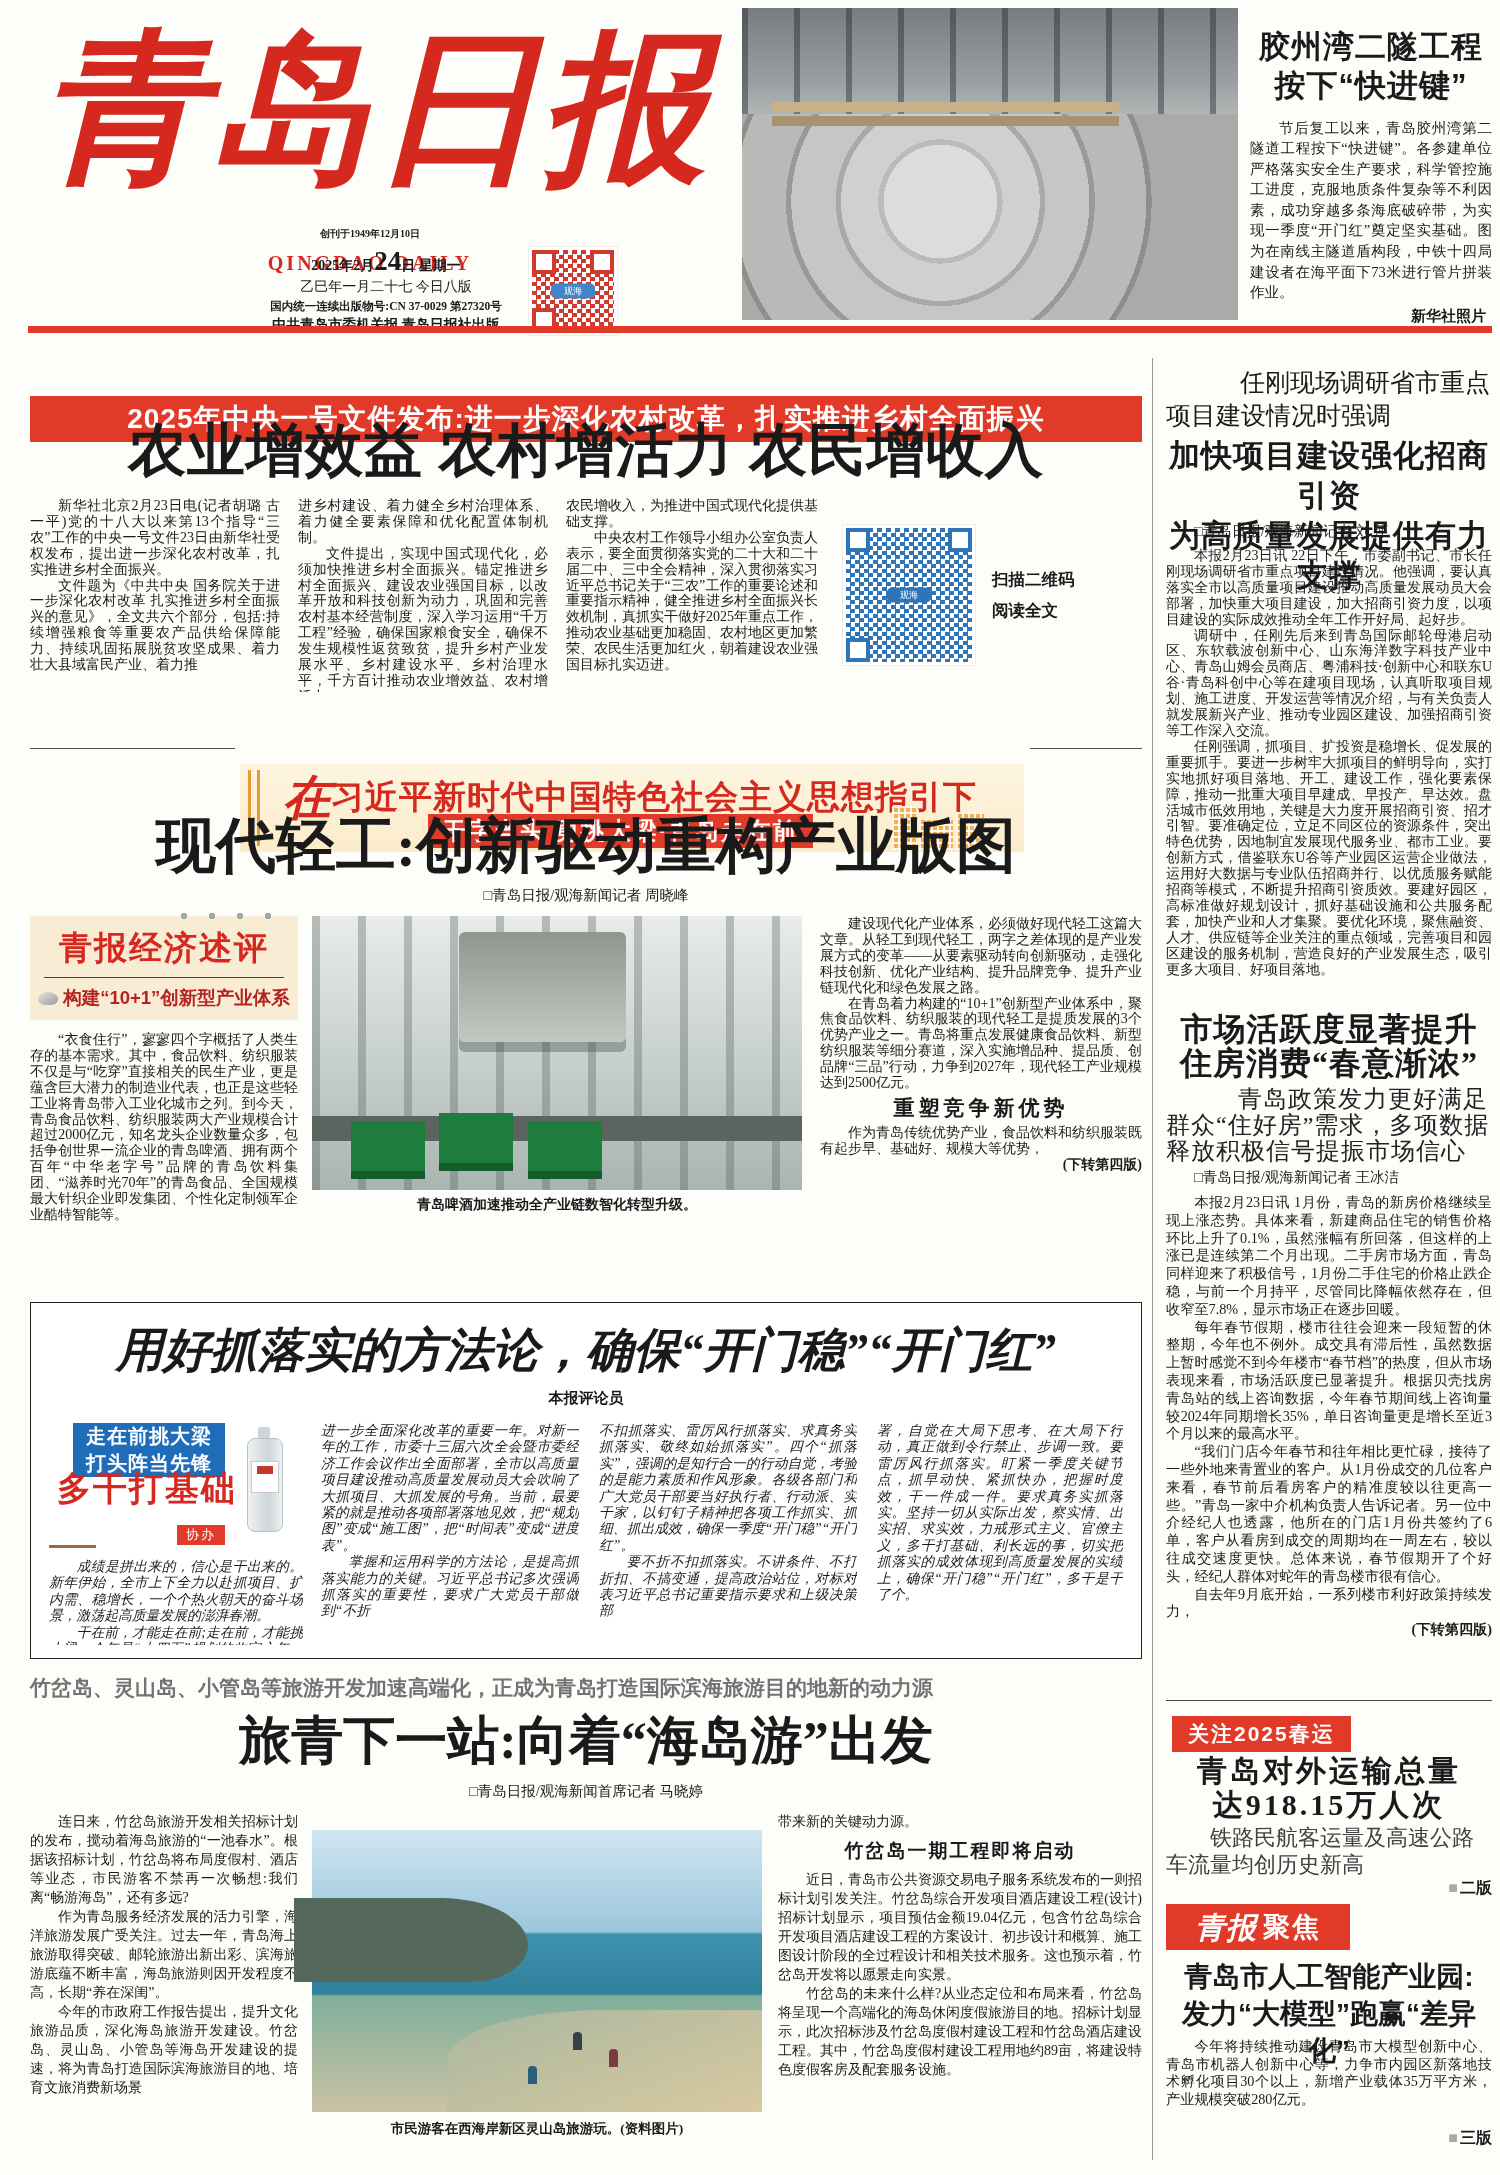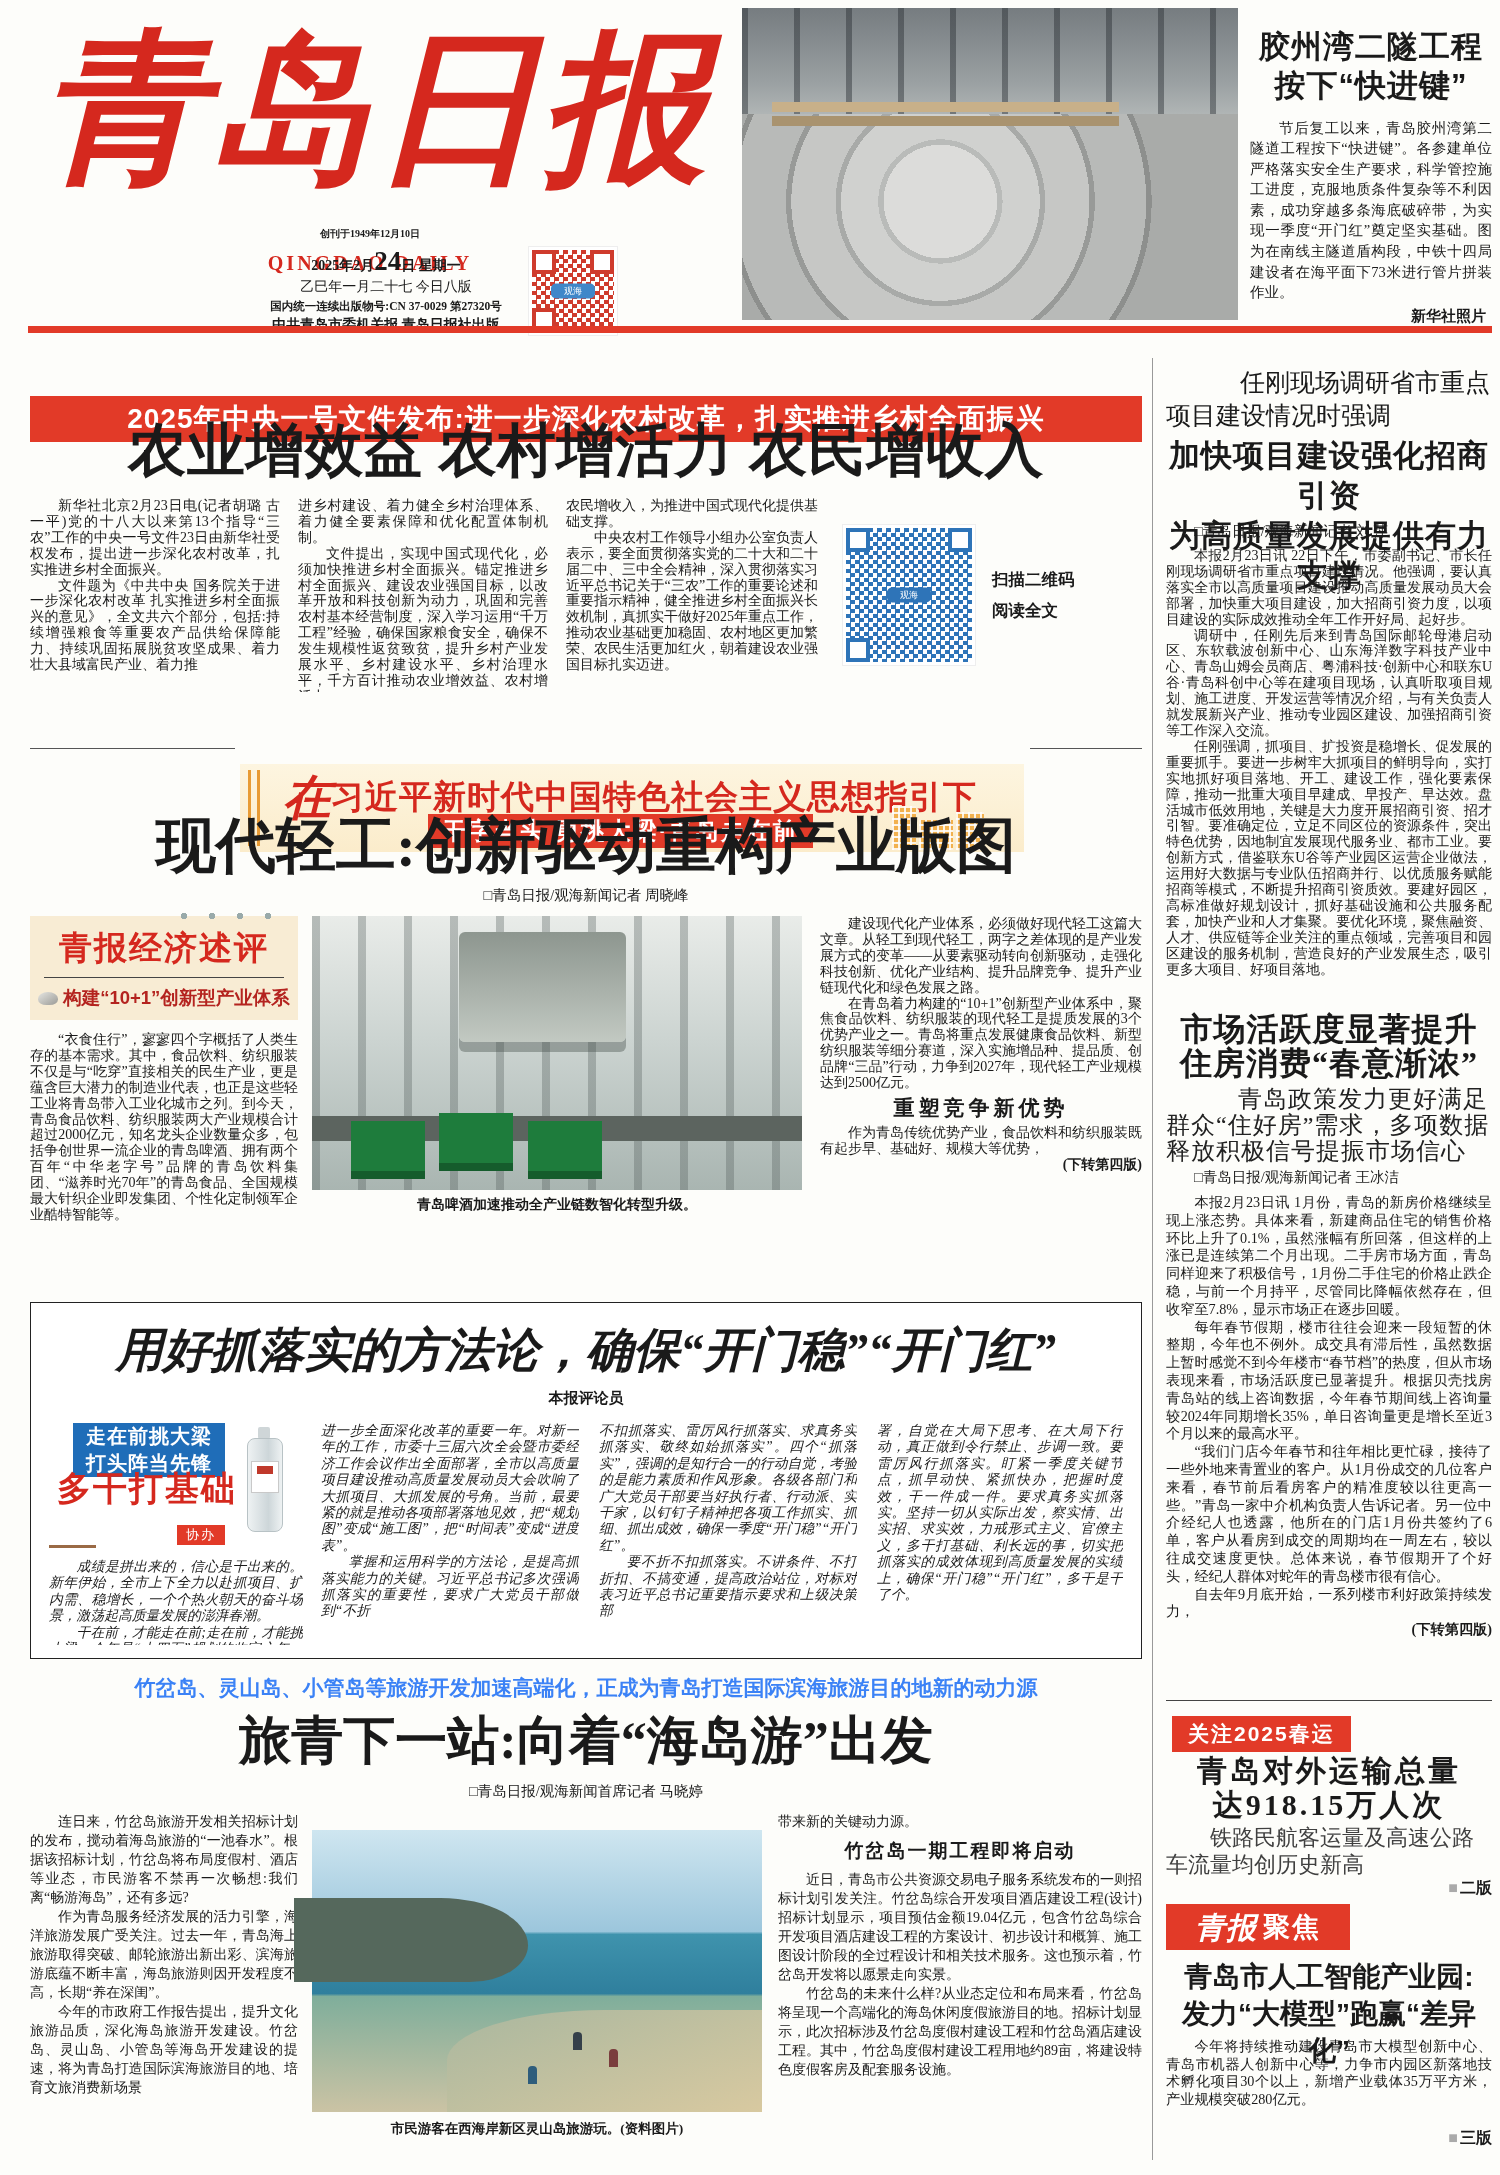--- a/index.html
+++ b/index.html
@@ -130,21 +130,21 @@
   #ed-coop{position:absolute;left:128px;top:102px;background:#e23a28;color:#fff;font-size:13px;
      padding:2px 9px;letter-spacing:2px;}
   .bottle{position:absolute;left:196px;top:4px;width:38px;height:104px;}
   .bottle .neck{position:absolute;left:13px;top:0;width:12px;height:12px;background:#cfd6d8;border-radius:2px;}
   .bottle .bod{position:absolute;left:2px;top:11px;width:34px;height:92px;background:linear-gradient(90deg,#eef2f3,#cdd6d9 60%,#eef2f3);
      border:1px solid #b8c2c5;border-radius:8px;}
   .bottle .lab{position:absolute;left:6px;top:34px;width:26px;height:30px;background:#fff;border:1px solid #c9c9c9;}
   .bottle .lab i{display:block;margin:4px auto 0;width:16px;height:8px;background:#c0392b;}
 
   
-  #is-kick{left:30px;top:1674px;width:1112px;text-align:center;color:#3b82f6;font-weight:bold;font-size:21px;}
+  #is-kick{left:30px;top:1674px;width:1112px;color:#737373;font-weight:bold;font-size:21px;}
   #is-h{left:30px;top:1706px;width:1112px;text-align:center;font-size:52px;font-weight:bold;white-space:nowrap;}
   #is-by{left:30px;top:1782px;width:1112px;}
   #is-c1{left:30px;top:1812px;width:268px;height:352px;font-size:14px;line-height:19px;}
   #is-photo{left:312px;top:1830px;width:450px;height:282px;
      background:linear-gradient(180deg,#cfe6f0 0%,#9cc6dc 36%,#3f93ad 37%,#2f7f9d 58%,#7fae9b 59%,#cbc3a4 100%);}
   #is-photo .isl{position:absolute;left:-4%;top:24%;width:52%;height:30%;background:#55685c;border-radius:0 60% 40% 0/0 90% 70% 0;}
   #is-photo .path{position:absolute;right:0;bottom:0;width:70%;height:36%;background:linear-gradient(160deg,#a9b79f,#d8c9a0);
      border-radius:50% 0 0 0;}
   #is-photo .p1,#is-photo .p2,#is-photo .p3{position:absolute;width:9px;height:18px;background:#35404a;border-radius:4px 4px 0 0;}
   #is-photo .p1{left:58%;bottom:22%;} #is-photo .p2{left:66%;bottom:16%;background:#7a3d3d;} #is-photo .p3{left:48%;bottom:10%;background:#2e5d7c;}

